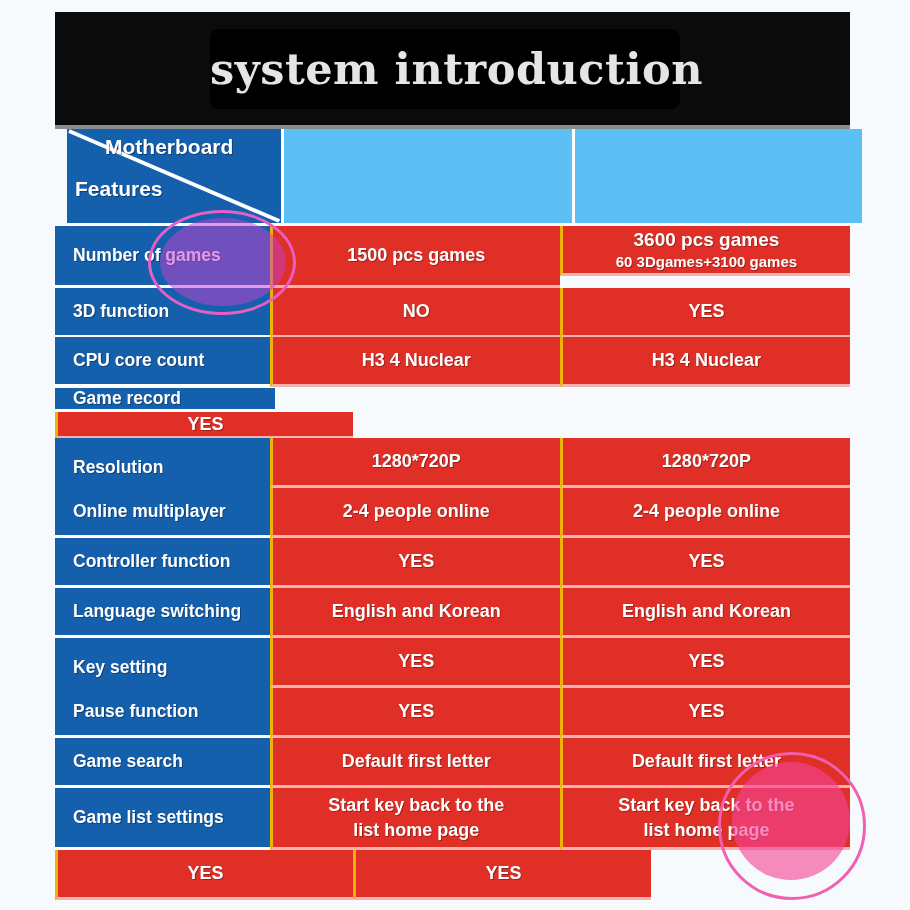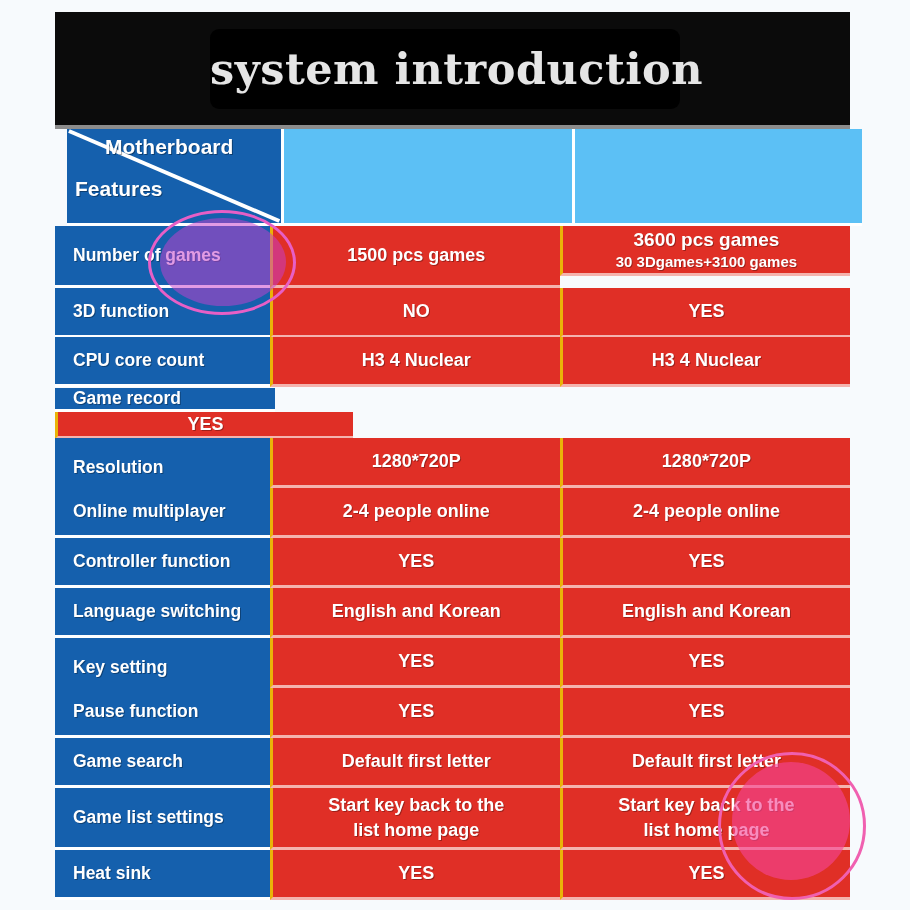--- a/index.html
+++ b/index.html
@@ -232,21 +232,21 @@
     </div>
 
     <div id="rows-host">
         <div class="row" style="top: 101px; height: 62px;">
           <div class="cell-label" style="height: 62px;">Number of games</div>
           <div class="cell-val" style="height: 62px;">
             <span>1500 pcs games</span>
           </div>
           <div class="cell-val" style="height: 50px;">
             <span class="main2">3600 pcs games</span>
-            <span class="sub">30 3Dgames+3100 games</span>
+            <span class="sub">60 3Dgames+3100 games</span>
           </div>
         </div>
         <div class="row" style="top: 163px; height: 50px;">
           <div class="cell-label" style="height: 50px;">3D function</div>
           <div class="cell-val" style="height: 50px;">
             <span>NO</span>
           </div>
           <div class="cell-val" style="height: 50px;">
             <span>YES</span>
           </div>
@@ -337,21 +337,20 @@
           <div class="cell-val" style="height: 62px;">
             <span>Start key back to the</span>
             <span class="">list home page</span>
           </div>
           <div class="cell-val" style="height: 62px;">
             <span>Start key back to the</span>
             <span class="">list home page</span>
           </div>
         </div>
         <div class="row" style="top: 725px; height: 50px;">
-          <div class="cell-label" style="height: 50px;">Heat sink</div>
           <div class="cell-val" style="height: 50px;">
             <span>YES</span>
           </div>
           <div class="cell-val" style="height: 50px;">
             <span>YES</span>
           </div>
         </div>
       </div>
   </div>
 

